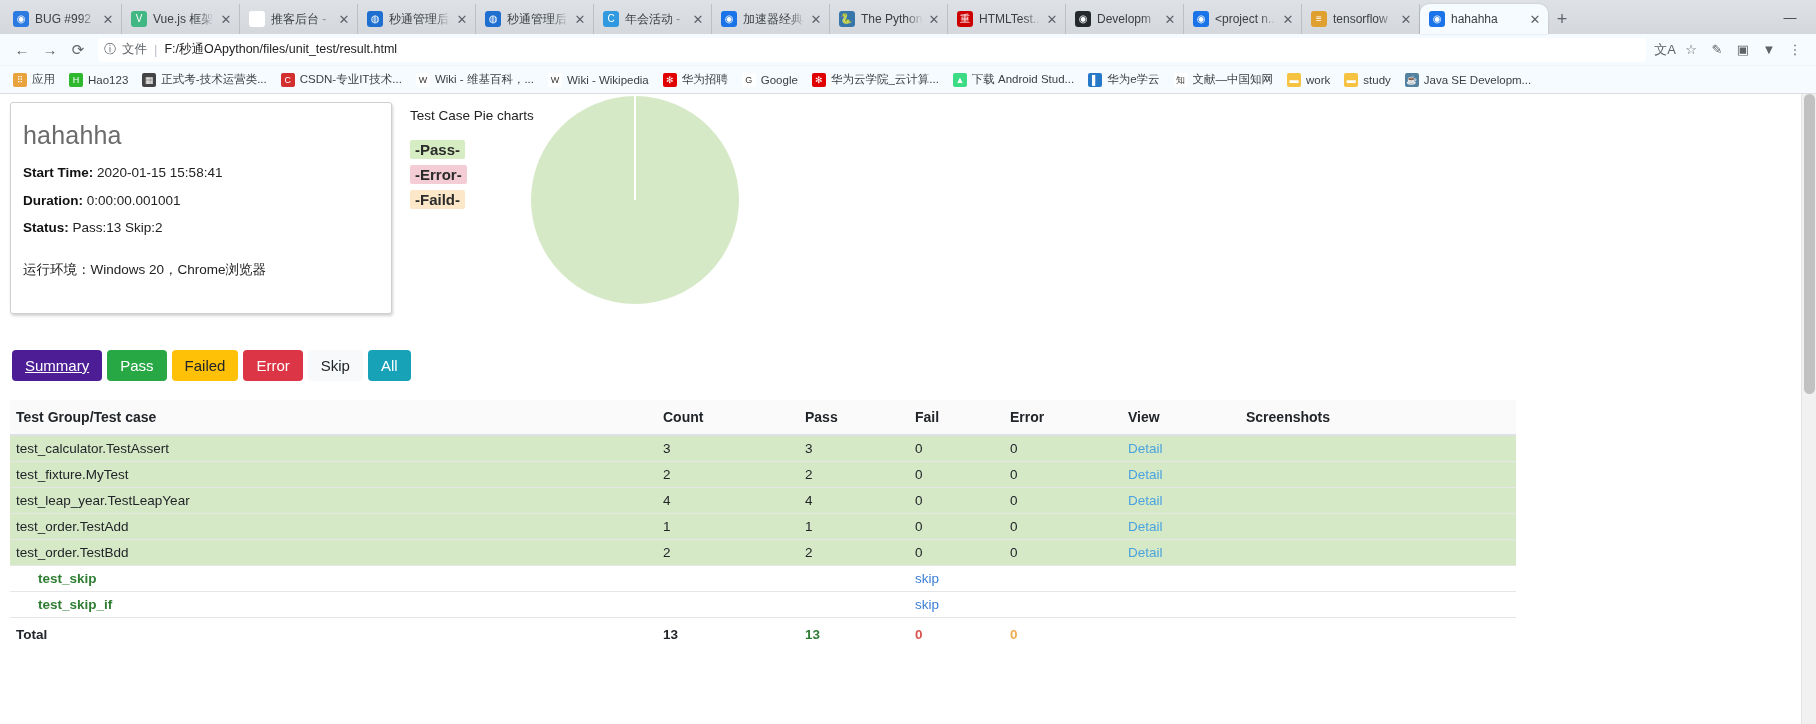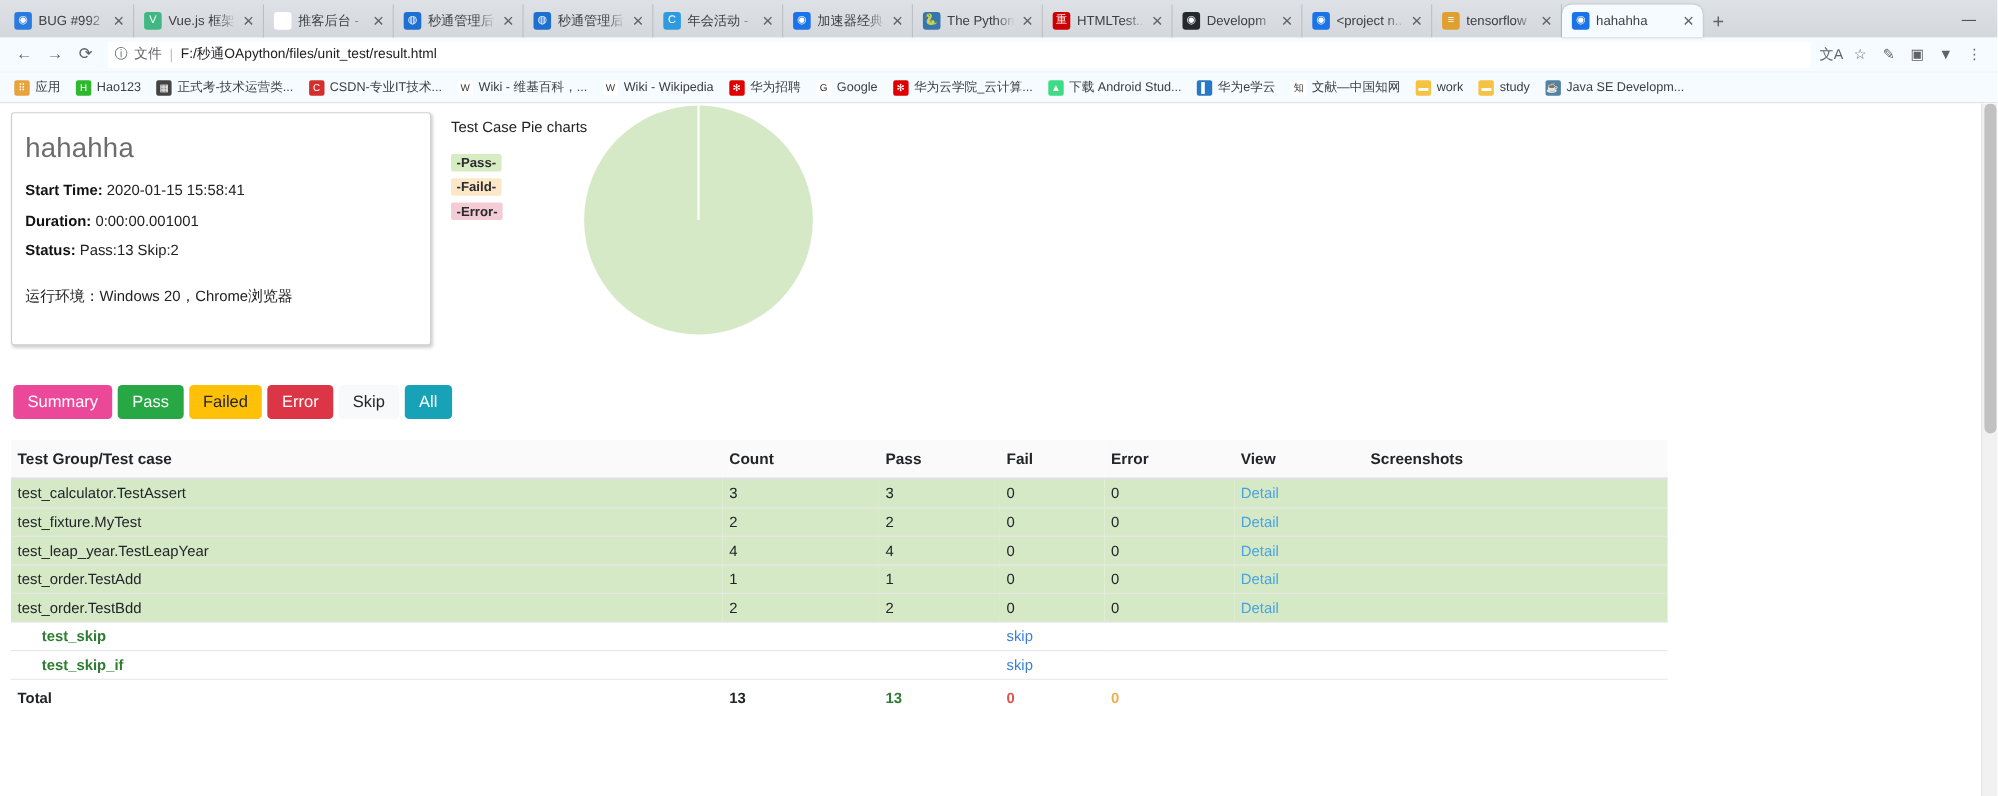--- a/index.html
+++ b/index.html
@@ -135,21 +135,21 @@
   }
   .sumline { font-size: 13.5px; color: #222; margin-bottom: 10px; line-height: 1.3; }
   .sumline b { font-weight: bold; color: #111; }
   .envline { font-size: 13.5px; color: #222; margin-top: 24px; }
 
   .chartarea { margin-left: 18px; position: relative; width: 420px; }
   .chart-title { font-size: 13.5px; color: #222; margin: 6px 0 0 0; }
   .legend { margin-top: 17px; }
   .legend .lg {
     display: inline-block;
-    font-size: 12px;
+    font-size: 15px;
     font-weight: bold;
     color: #2b2b2b;
     padding: 2px 5px;
     margin-bottom: 6px;
     border-radius: 2px;
   }
   .legend .lg.pass  { background: #d6ecc2; }
   .legend .lg.faild { background: #fce8c8; }
   .legend .lg.error { background: #f3ccd6; }
   .legend .row { line-height: 1; }
@@ -172,21 +172,21 @@
   .fbtn {
     font-size: 15px;
     padding: 7px 13px;
     border: none;
     border-radius: 4px;
     color: #fff;
     cursor: pointer;
     font-family: "Liberation Sans", sans-serif;
     line-height: 1.15;
   }
-  .fbtn.summary { background: #ec4899; }
+  .fbtn.summary { background: #4c1d95; text-decoration: underline; }
   .fbtn.pass    { background: #28a745; }
   .fbtn.failed  { background: #ffc107; color: #212529; }
   .fbtn.error   { background: #dc3545; }
   .fbtn.skip    { background: #f8f9fa; color: #212529; }
   .fbtn.all     { background: #17a2b8; }
 
   table.results {
     margin-top: 19px;
     width: 1506px;
     border-collapse: collapse;
@@ -410,22 +410,22 @@
             <b>Status:</b>
             <span>Pass:13 Skip:2</span>
           </div>
           <div class="envline">运行环境：Windows 20，Chrome浏览器</div>
         </div>
 
         <div class="chartarea">
           <div class="chart-title">Test Case Pie charts</div>
           <div class="legend" id="legend-host">
               <div class="row"><span class="lg pass">-Pass-</span></div>
+              <div class="row"><span class="lg error">-Error-</span></div>
               <div class="row"><span class="lg faild">-Faild-</span></div>
-              <div class="row"><span class="lg error">-Error-</span></div>
             </div>
           <div class="pie" id="pie" style="background: conic-gradient(rgb(214, 233, 198) 0deg, rgb(214, 233, 198) 360deg, rgb(252, 232, 200) 360deg, rgb(252, 232, 200) 360deg, rgb(243, 204, 214) 360deg, rgb(243, 204, 214) 360deg);">
             <div class="slice-line"></div>
           </div>
         </div>
 
       </div>
 
       <div class="filters" id="filters-host">
           <button class="fbtn summary">Summary</button>

